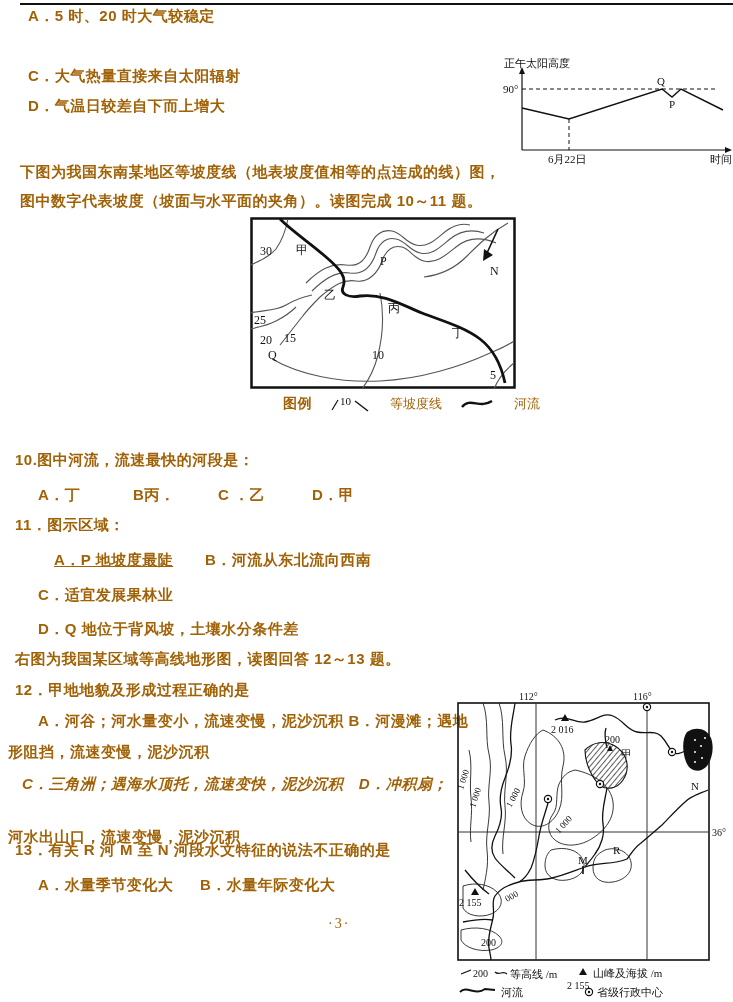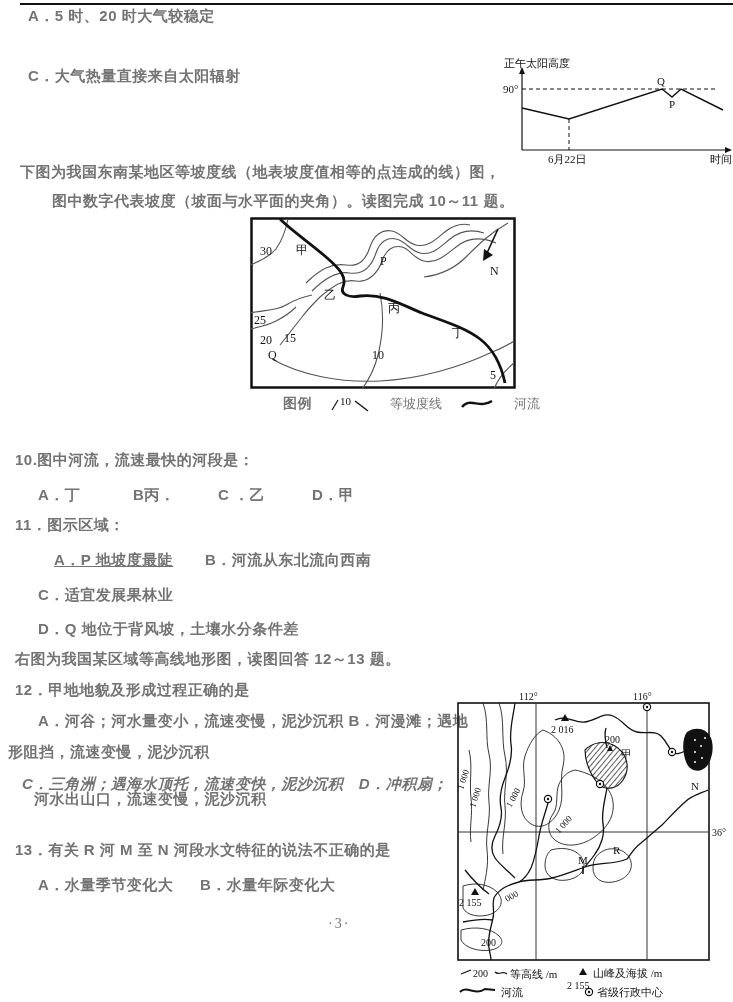--- a/index.html
+++ b/index.html
@@ -1,34 +1,35 @@
 <!DOCTYPE html>
 <html><head>
 <meta charset="utf-8">
 <style>
   html,body{margin:0;padding:0;background:#fff;}
   #page{position:relative;width:733px;height:1002px;background:#fff;overflow:hidden;
-        font-family:"Liberation Sans",sans-serif;color:#737373;}
+        font-family:"Liberation Sans",sans-serif;color:#a16207;}
   .abs{position:absolute;}
   .txt{font-size:15px;font-weight:700;letter-spacing:.5px;white-space:nowrap;}
   .rule{border-top:2px solid #111;}
   svg text{font-family:"Liberation Serif",serif;fill:#111;}
   .legend-row{display:flex;align-items:center;gap:16px;}
   .legend-row .txt{font-size:14px;}
   .pgnum{font-size:14px;font-weight:400;font-family:"Liberation Serif",serif;letter-spacing:2px;}
 </style>
 </head>
 <body>
 
 <div id="page">
 
   <div class="abs rule" style="left:20px;top:3px;width:713px;"></div>
 
   <div class="abs txt" style="left:28px;top:7px;">A．5 时、20 时大气较稳定</div>
   <div class="abs txt" style="left:28px;top:67px;">C．大气热量直接来自太阳辐射</div>
+  <div class="abs txt" style="left:28px;top:97px;">D．气温日较差自下而上增大</div>
 
   <svg class="abs" style="left:470px;top:45px;" width="263" height="125" viewBox="0 0 263 125">
     <text x="34" y="22" font-size="11">正午太阳高度</text>
 
     <g stroke="#111" stroke-width="1.2" fill="none">
       <line x1="52" y1="27" x2="52" y2="105"></line>
       <line x1="52" y1="105" x2="259" y2="105"></line>
     </g>
     <polygon points="52,22 49,29 55,29" fill="#111"></polygon>
     <polygon points="262,105 255,102 255,108" fill="#111"></polygon>
@@ -40,21 +41,21 @@
     </g>
 
     <polyline points="52,63 99,74 192,44 202,52 211,44 253,65" fill="none" stroke="#111" stroke-width="1.4"></polyline>
     <text x="187" y="40" font-size="11">Q</text>
     <text x="199" y="63" font-size="11">P</text>
     <text x="78" y="118" font-size="11">6月22日</text>
     <text x="240" y="118" font-size="11">时间</text>
   </svg>
 
   <div class="abs txt" style="left:20px;top:163px;">下图为我国东南某地区等坡度线（地表坡度值相等的点连成的线）图，</div>
-  <div class="abs txt" style="left:20px;top:192px;margin-left:32px;">图中数字代表坡度（坡面与水平面的夹角）。读图完成 10～11 题。</div>
+  <div class="abs txt" style="left:20px;top:192px;">图中数字代表坡度（坡面与水平面的夹角）。读图完成 10～11 题。</div>
 
   <svg class="abs" style="left:250px;top:217px;" width="266" height="172" viewBox="0 0 266 172">
     <rect x="1.5" y="1.5" width="263" height="169" fill="none" stroke="#111" stroke-width="2.5"></rect>
 
     <g fill="none" stroke="#555" stroke-width="1.1">
       <path d="M38,2 C36,12 33,22 26,32 C18,41 8,45 0,48"></path>
       <path d="M56,66 C70,52 82,46 96,48 C110,50 116,42 120,30 C124,18 132,12 142,14 C152,16 156,26 166,28 C178,31 186,22 196,14 C204,8 212,6 220,8"></path>
       <path d="M62,74 C76,60 88,54 100,56 C114,58 122,48 126,36 C130,24 138,20 146,22 C156,24 160,34 170,36 C182,39 190,30 200,22 C210,14 222,12 234,16"></path>
       <path d="M70,80 C84,68 94,62 106,64 C118,66 128,56 132,44 C136,32 144,28 152,30 C160,32 164,42 174,44 C186,47 196,38 206,30 C218,20 232,20 246,26"></path>
       <path d="M258,6 C240,16 228,28 216,40 C204,52 190,58 174,60"></path>
@@ -115,21 +116,21 @@
   <div class="abs txt" style="left:205px;top:551px;">B．河流从东北流向西南</div>
   <div class="abs txt" style="left:38px;top:586px;">C．适宜发展果林业</div>
   <div class="abs txt" style="left:38px;top:620px;">D．Q 地位于背风坡，土壤水分条件差</div>
 
   <div class="abs txt" style="left:15px;top:650px;">右图为我国某区域等高线地形图，读图回答 12～13 题。</div>
 
   <div class="abs txt" style="left:15px;top:681px;">12．甲地地貌及形成过程正确的是</div>
   <div class="abs txt" style="left:38px;top:712px;">A．河谷；河水量变小，流速变慢，泥沙沉积 B．河漫滩；遇地</div>
   <div class="abs txt" style="left:8px;top:743px;">形阻挡，流速变慢，泥沙沉积</div>
   <div class="abs txt" style="left:22px;top:775px;font-style:italic;">C．三角洲；遇海水顶托，流速变快，泥沙沉积　D．冲积扇；</div>
-  <div class="abs txt" style="left:8px;top:790px;margin-left:26px;">河水出山口，流速变慢，泥沙沉积</div>
+  <div class="abs txt" style="left:8px;top:828px;">河水出山口，流速变慢，泥沙沉积</div>
 
   <div class="abs txt" style="left:15px;top:841px;">13．有关 R 河 M 至 N 河段水文特征的说法不正确的是</div>
   <div class="abs txt" style="left:38px;top:876px;">A．水量季节变化大</div>
   <div class="abs txt" style="left:200px;top:876px;">B．水量年际变化大</div>
 
   <div class="abs pgnum" style="left:328px;top:916px;">·3·</div>
 
   <svg class="abs" style="left:455px;top:690px;" width="278" height="312" viewBox="0 0 278 312">
     <defs>
       <pattern id="hatch" width="4" height="4" patternUnits="userSpaceOnUse" patternTransform="rotate(40)">

